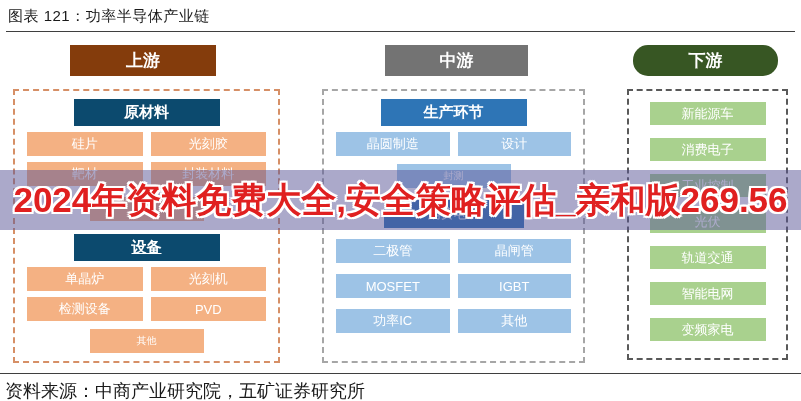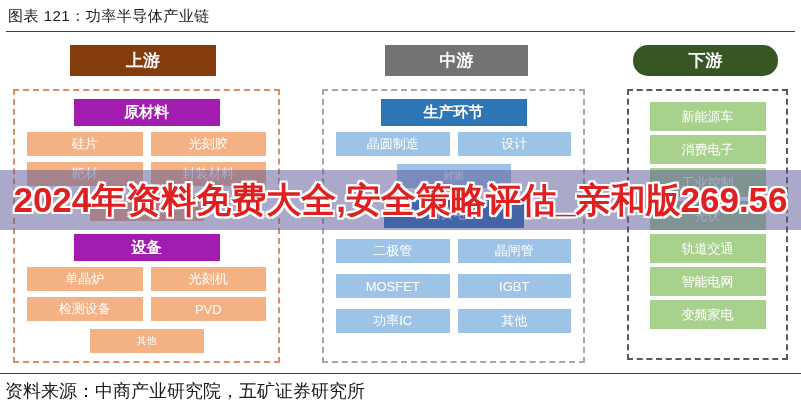--- a/index.html
+++ b/index.html
@@ -28,42 +28,42 @@
     position:absolute;top:89px;height:274px;display:flex;flex-direction:column;align-items:center;
   }
   .cont-up{left:13px;width:267px;border:2px dashed #D68F66;}
   .cont-mid{left:322px;width:263px;border:2px dashed #A6A6A6;}
   .cont-down{left:627px;width:161px;height:271px;border:2px dashed #595959;}
 
   .sec-header{
     width:146px;height:27px;display:flex;align-items:center;justify-content:center;
     color:#fff;font-weight:bold;font-size:15px;flex:none;
   }
-  .sec-orange{background:#a21caf;}
+  .sec-orange{background:#0c4a6e;}
   .sec-blue{background:#2E75B6;}
 
   .two-col{display:flex;width:100%;padding:0 12px;gap:8px;flex:none;}
   .cell{
     flex:1;height:24px;display:flex;align-items:center;justify-content:center;
     color:#fff;font-size:13px;
   }
   .cell-orange{background:#F4B183;}
   .cell-blue{background:#9DC3E6;}
 
   .center-box{
     width:114px;height:24px;display:flex;align-items:center;justify-content:center;
     color:#fff;font-size:10px;flex:none;
   }
   .assembly{
     width:140px;height:28px;display:flex;align-items:center;justify-content:center;
     background:#2E75B6;color:#D9E6F4;font-size:13px;flex:none;
   }
   .down-item{
-    width:116px;height:29px;display:flex;align-items:center;justify-content:center;
-    background:#A9D18E;color:#fff;font-size:13px;flex:none;margin-bottom:4px;
+    width:116px;height:23px;display:flex;align-items:center;justify-content:center;
+    background:#A9D18E;color:#fff;font-size:13px;flex:none;margin-bottom:13px;
   }
 
   .mt6{margin-top:6px;} .mt8{margin-top:8px;} .mt11{margin-top:11px;}
   .mt12{margin-top:12px;} .mt13{margin-top:13px;text-decoration:underline;}
 
   .watermark-band{
     position:absolute;left:0;top:170px;width:801px;height:60px;z-index:10;
     background:rgba(88,84,150,0.5);
     display:flex;align-items:center;justify-content:center;
   }

